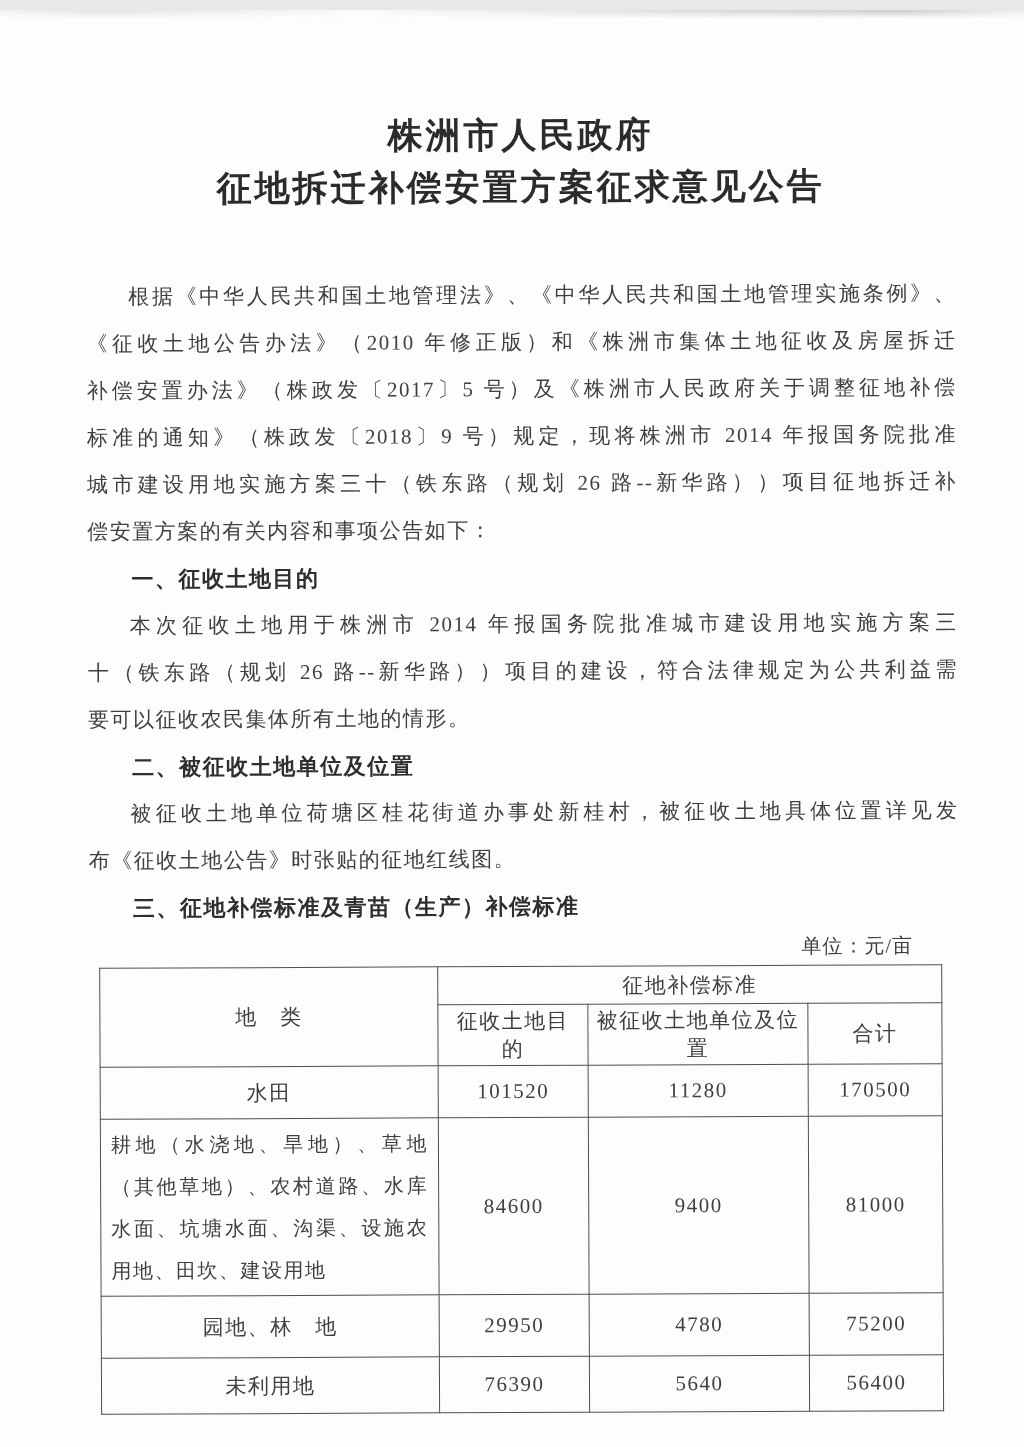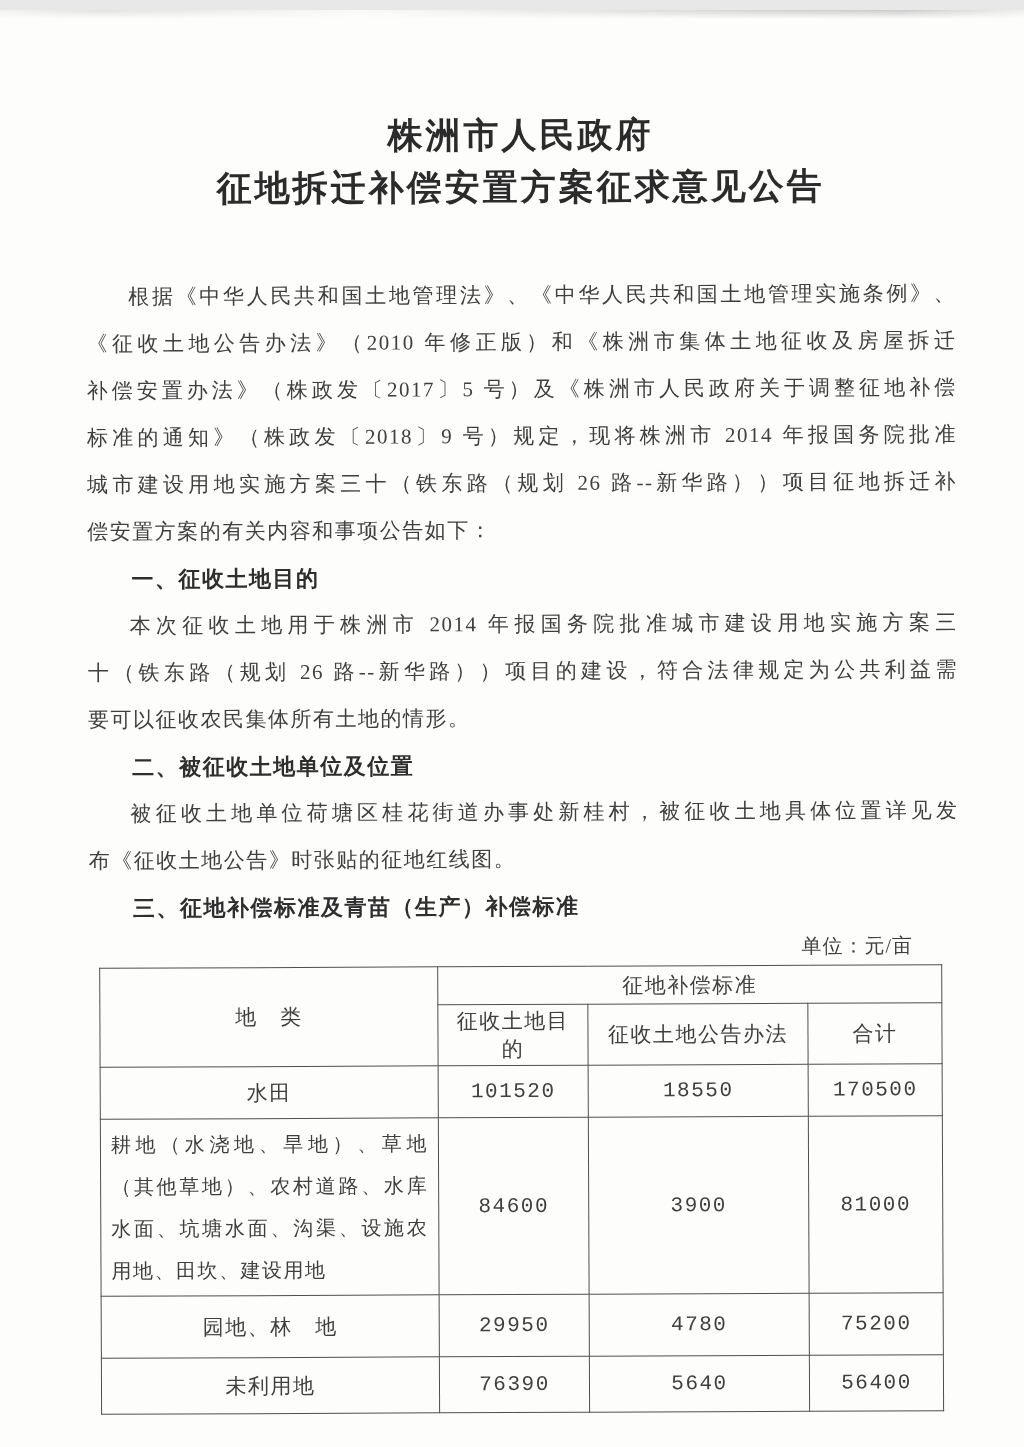--- a/index.html
+++ b/index.html
@@ -93,21 +93,21 @@
   .row-h2 { height: 166px; }
   .row-h3 { height: 62px; }
   .row-h4 { height: 56px; }
   td.cat-long {
     text-align: justify;
     text-align-last: left;
     line-height: 42px;
     font-size: 20px;
     padding: 4px 10px;
   }
-  .num-cell { font-family: Liberation Mono, monospace; }
+  .num-cell { font-family: Liberation Serif, serif; }
 </style>
 </head>
 <body>
 
 <div class="page">
   <div class="scan-edge-top"></div>
   <div class="content">
 
     <div class="doc-title">
       <div>株洲市人民政府</div>
@@ -149,33 +149,33 @@
         <col style="width:220px">
         <col style="width:134px">
       </colgroup>
       <tbody>
         <tr class="group-header">
           <th rowspan="2">地　类</th>
           <th colspan="3">征地补偿标准</th>
         </tr>
         <tr class="sub-header">
           <th>征收土地目的</th>
-          <th>征收土地公告办法</th>
+          <th>被征收土地单位及位置</th>
           <th>合计</th>
         </tr>
         <tr class="row-h1">
           <td>水田</td>
           <td class="num-cell">101520</td>
-          <td class="num-cell">18550</td>
+          <td class="num-cell">11280</td>
           <td class="num-cell">170500</td>
         </tr>
         <tr class="row-h2">
           <td class="cat-long">耕地（水浇地、旱地）、草地（其他草地）、农村道路、水库水面、坑塘水面、沟渠、设施农用地、田坎、建设用地</td>
           <td class="num-cell">84600</td>
-          <td class="num-cell">3900</td>
+          <td class="num-cell">9400</td>
           <td class="num-cell">81000</td>
         </tr>
         <tr class="row-h3">
           <td>园地、林　地</td>
           <td class="num-cell">29950</td>
           <td class="num-cell">4780</td>
           <td class="num-cell">75200</td>
         </tr>
         <tr class="row-h4">
           <td>未利用地</td>

